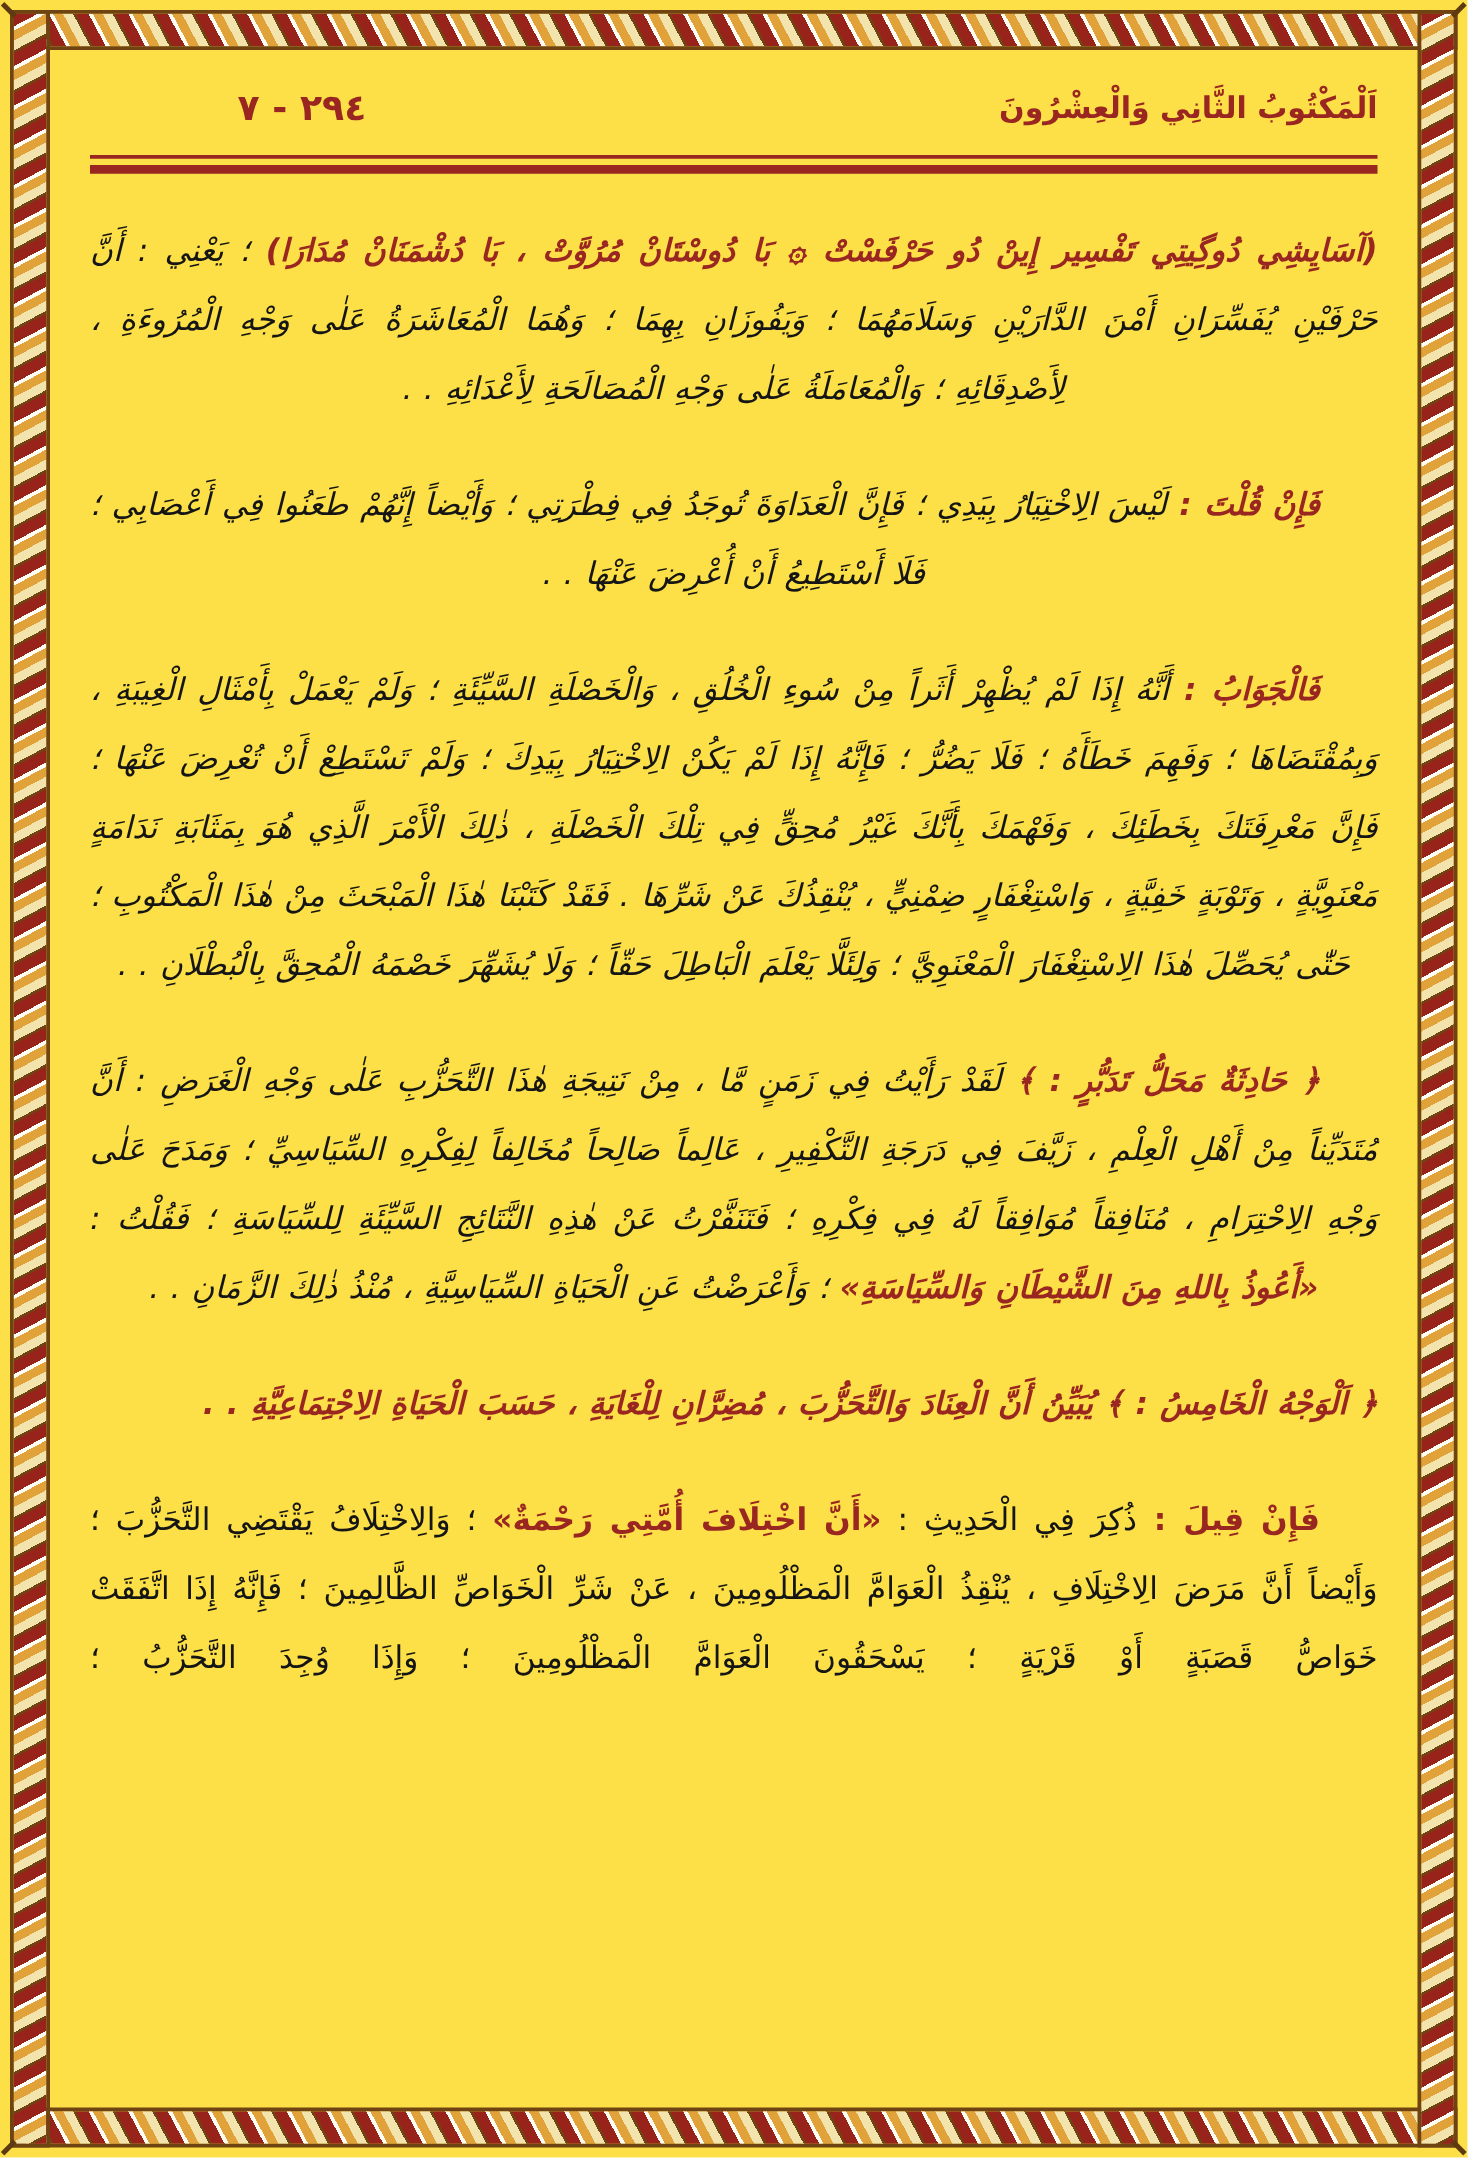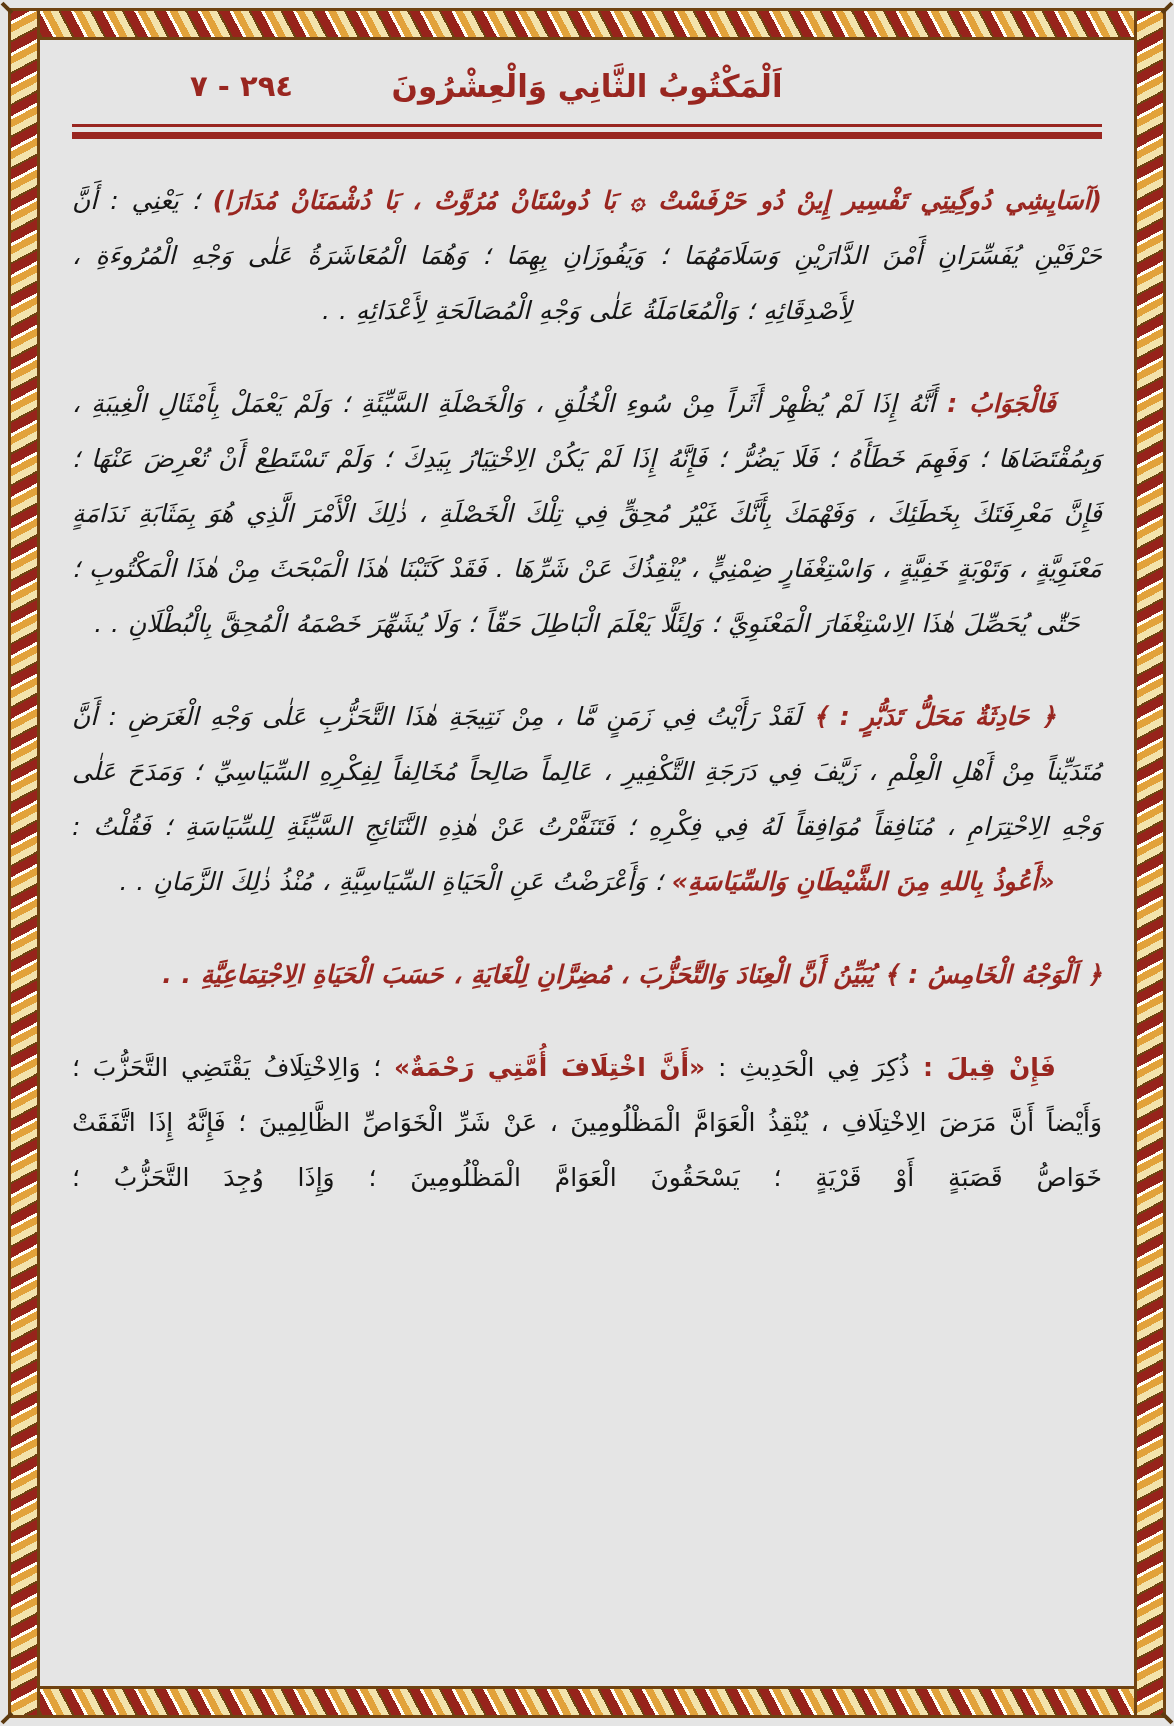--- a/index.html
+++ b/index.html
@@ -1,17 +1,17 @@
 <!DOCTYPE html>
 <html lang="ar" dir="rtl"><head>
 <meta charset="utf-8">
 <style>
   html,body{margin:0;padding:0;background:#ffffff;}
   .page{
-    position:relative;width:1174px;height:1726px;background:#e5e5e5;
+    position:relative;width:1174px;height:1726px;background:#fde047;
     font-family:"DejaVu Sans",sans-serif;overflow:hidden;
   }
   
   .strip{position:absolute;border:3px solid #6f4312;box-sizing:border-box;}
   .strip.h{left:8px;right:8px;height:32px;
     background:repeating-linear-gradient(62deg,
       #97231b 0 9px,#fffdf4 9px 12px,#e2a23a 12px 19px,
       #f3e3ac 19px 26px,#6f4312 26px 28px);}
   .strip.top{top:8px}
   .strip.bottom{bottom:8px}
@@ -22,22 +22,22 @@
   .strip.left{left:8px}
   .strip.right{right:8px}
   .tick{position:absolute;width:14px;height:4px;background:#5d3a10;}
   .tick.tl{top:6px;left:0;transform:rotate(45deg)}
   .tick.tr{top:6px;right:0;transform:rotate(-45deg)}
   .tick.bl{bottom:6px;left:0;transform:rotate(-45deg)}
   .tick.br{bottom:6px;right:0;transform:rotate(45deg)}
   
   .content{position:absolute;left:72px;right:72px;top:56px;bottom:44px;}
   .hdr{position:relative;height:60px;}
-  .title{margin:0;text-align:center;color:var(--accent,#992620);
-    font-size:31px;font-weight:bold;line-height:60px;}
+  .title{margin:0;text-align:right;color:var(--accent,#992620);
+    font-size:24px;font-weight:bold;line-height:60px;}
   .pagenum{position:absolute;right:auto;left:118px;top:0;
     color:var(--accent,#992620);font-size:29px;font-weight:bold;line-height:60px;}
   .rule{margin-top:8px;}
   .rule .thin{height:3px;background:var(--accent,#992620);}
   .rule .thick{height:7px;background:var(--accent,#992620);margin-top:5px;}
   main{margin-top:34px;direction:rtl;}
   p.para{margin:0 0 38px;font-size:25px;line-height:55px;
     color:#151515;text-align:justify;word-spacing:1px;}
   .indent{text-indent:46px;}
   .last-center{text-align-last:center;font-style:italic;}
@@ -66,19 +66,20 @@
       <h1 class="title">اَلْمَكْتُوبُ الثَّانِي وَالْعِشْرُونَ</h1>
     </header>
 
     <div class="rule">
       <div class="thin"></div>
       <div class="thick"></div>
     </div>
 
     <main>
         <p class="para last-center"><span class="seg-red">(آسَايِشِي دُوگِيتِي تَفْسِير إِينْ دُو حَرْفَسْتْ ۞ بَا دُوسْتَانْ مُرُوَّتْ ، بَا دُشْمَنَانْ مُدَارَا)</span><span class="seg-black"> ؛ يَعْنِي : أَنَّ حَرْفَيْنِ يُفَسِّرَانِ أَمْنَ الدَّارَيْنِ وَسَلَامَهُمَا ؛ وَيَفُوزَانِ بِهِمَا ؛ وَهُمَا الْمُعَاشَرَةُ عَلٰى وَجْهِ الْمُرُوءَةِ ، لِأَصْدِقَائِهِ ؛ وَالْمُعَامَلَةُ عَلٰى وَجْهِ الْمُصَالَحَةِ لِأَعْدَائِهِ . .</span></p>
+        <p class="para indent last-center"><span class="seg-red">فَإِنْ قُلْتَ : </span><span class="seg-black">لَيْسَ الِاخْتِيَارُ بِيَدِي ؛ فَإِنَّ الْعَدَاوَةَ تُوجَدُ فِي فِطْرَتِي ؛ وَأَيْضاً إِنَّهُمْ طَعَنُوا فِي أَعْصَابِي ؛ فَلَا أَسْتَطِيعُ أَنْ أُعْرِضَ عَنْهَا . .</span></p>
         <p class="para indent last-center"><span class="seg-red">فَالْجَوَابُ : </span><span class="seg-black">أَنَّهُ إِذَا لَمْ يُظْهِرْ أَثَراً مِنْ سُوءِ الْخُلُقِ ، وَالْخَصْلَةِ السَّيِّئَةِ ؛ وَلَمْ يَعْمَلْ بِأَمْثَالِ الْغِيبَةِ ، وَبِمُقْتَضَاهَا ؛ وَفَهِمَ خَطَأَهُ ؛ فَلَا يَضُرُّ ؛ فَإِنَّهُ إِذَا لَمْ يَكُنْ الِاخْتِيَارُ بِيَدِكَ ؛ وَلَمْ تَسْتَطِعْ أَنْ تُعْرِضَ عَنْهَا ؛ فَإِنَّ مَعْرِفَتَكَ بِخَطَئِكَ ، وَفَهْمَكَ بِأَنَّكَ غَيْرُ مُحِقٍّ فِي تِلْكَ الْخَصْلَةِ ، ذٰلِكَ الْأَمْرَ الَّذِي هُوَ بِمَثَابَةِ نَدَامَةٍ مَعْنَوِيَّةٍ ، وَتَوْبَةٍ خَفِيَّةٍ ، وَاسْتِغْفَارٍ ضِمْنِيٍّ ، يُنْقِذُكَ عَنْ شَرِّهَا . فَقَدْ كَتَبْنَا هٰذَا الْمَبْحَثَ مِنْ هٰذَا الْمَكْتُوبِ ؛ حَتّٰى يُحَصِّلَ هٰذَا الِاسْتِغْفَارَ الْمَعْنَوِيَّ ؛ وَلِئَلَّا يَعْلَمَ الْبَاطِلَ حَقّاً ؛ وَلَا يُشَهِّرَ خَصْمَهُ الْمُحِقَّ بِالْبُطْلَانِ . .</span></p>
         <p class="para indent last-center"><span class="seg-red">﴿ حَادِثَةٌ مَحَلُّ تَدَبُّرٍ : ﴾ </span><span class="seg-black">لَقَدْ رَأَيْتُ فِي زَمَنٍ مَّا ، مِنْ نَتِيجَةِ هٰذَا التَّحَزُّبِ عَلٰى وَجْهِ الْغَرَضِ : أَنَّ مُتَدَيِّناً مِنْ أَهْلِ الْعِلْمِ ، زَيَّفَ فِي دَرَجَةِ التَّكْفِيرِ ، عَالِماً صَالِحاً مُخَالِفاً لِفِكْرِهِ السِّيَاسِيِّ ؛ وَمَدَحَ عَلٰى وَجْهِ الِاحْتِرَامِ ، مُنَافِقاً مُوَافِقاً لَهُ فِي فِكْرِهِ ؛ فَتَنَفَّرْتُ عَنْ هٰذِهِ النَّتَائِجِ السَّيِّئَةِ لِلسِّيَاسَةِ ؛ فَقُلْتُ : </span><span class="seg-red">«أَعُوذُ بِاللهِ مِنَ الشَّيْطَانِ وَالسِّيَاسَةِ»</span><span class="seg-black"> ؛ وَأَعْرَضْتُ عَنِ الْحَيَاةِ السِّيَاسِيَّةِ ، مُنْذُ ذٰلِكَ الزَّمَانِ . .</span></p>
         <p class="para last-right"><span class="seg-red">﴿ اَلْوَجْهُ الْخَامِسُ : ﴾ يُبَيِّنُ أَنَّ الْعِنَادَ وَالتَّحَزُّبَ ، مُضِرَّانِ لِلْغَايَةِ ، حَسَبَ الْحَيَاةِ الِاجْتِمَاعِيَّةِ . .</span></p>
         <p class="para indent last-justify"><span class="seg-red">فَإِنْ قِيلَ : </span><span class="seg-black">ذُكِرَ فِي الْحَدِيثِ : </span><span class="seg-red">«أَنَّ اخْتِلَافَ أُمَّتِي رَحْمَةٌ»</span><span class="seg-black"> ؛ وَالِاخْتِلَافُ يَقْتَضِي التَّحَزُّبَ ؛ وَأَيْضاً أَنَّ مَرَضَ الِاخْتِلَافِ ، يُنْقِذُ الْعَوَامَّ الْمَظْلُومِينَ ، عَنْ شَرِّ الْخَوَاصِّ الظَّالِمِينَ ؛ فَإِنَّهُ إِذَا اتَّفَقَتْ خَوَاصُّ قَصَبَةٍ أَوْ قَرْيَةٍ ؛ يَسْحَقُونَ الْعَوَامَّ الْمَظْلُومِينَ ؛ وَإِذَا وُجِدَ التَّحَزُّبُ ؛</span></p>
       </main>
   </div>
 </div>
 
 </body></html>

